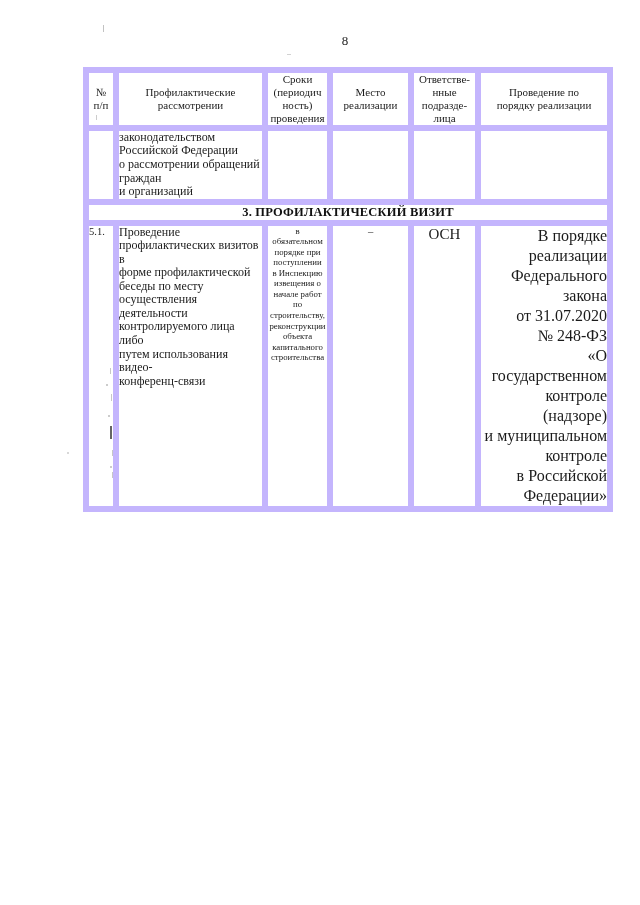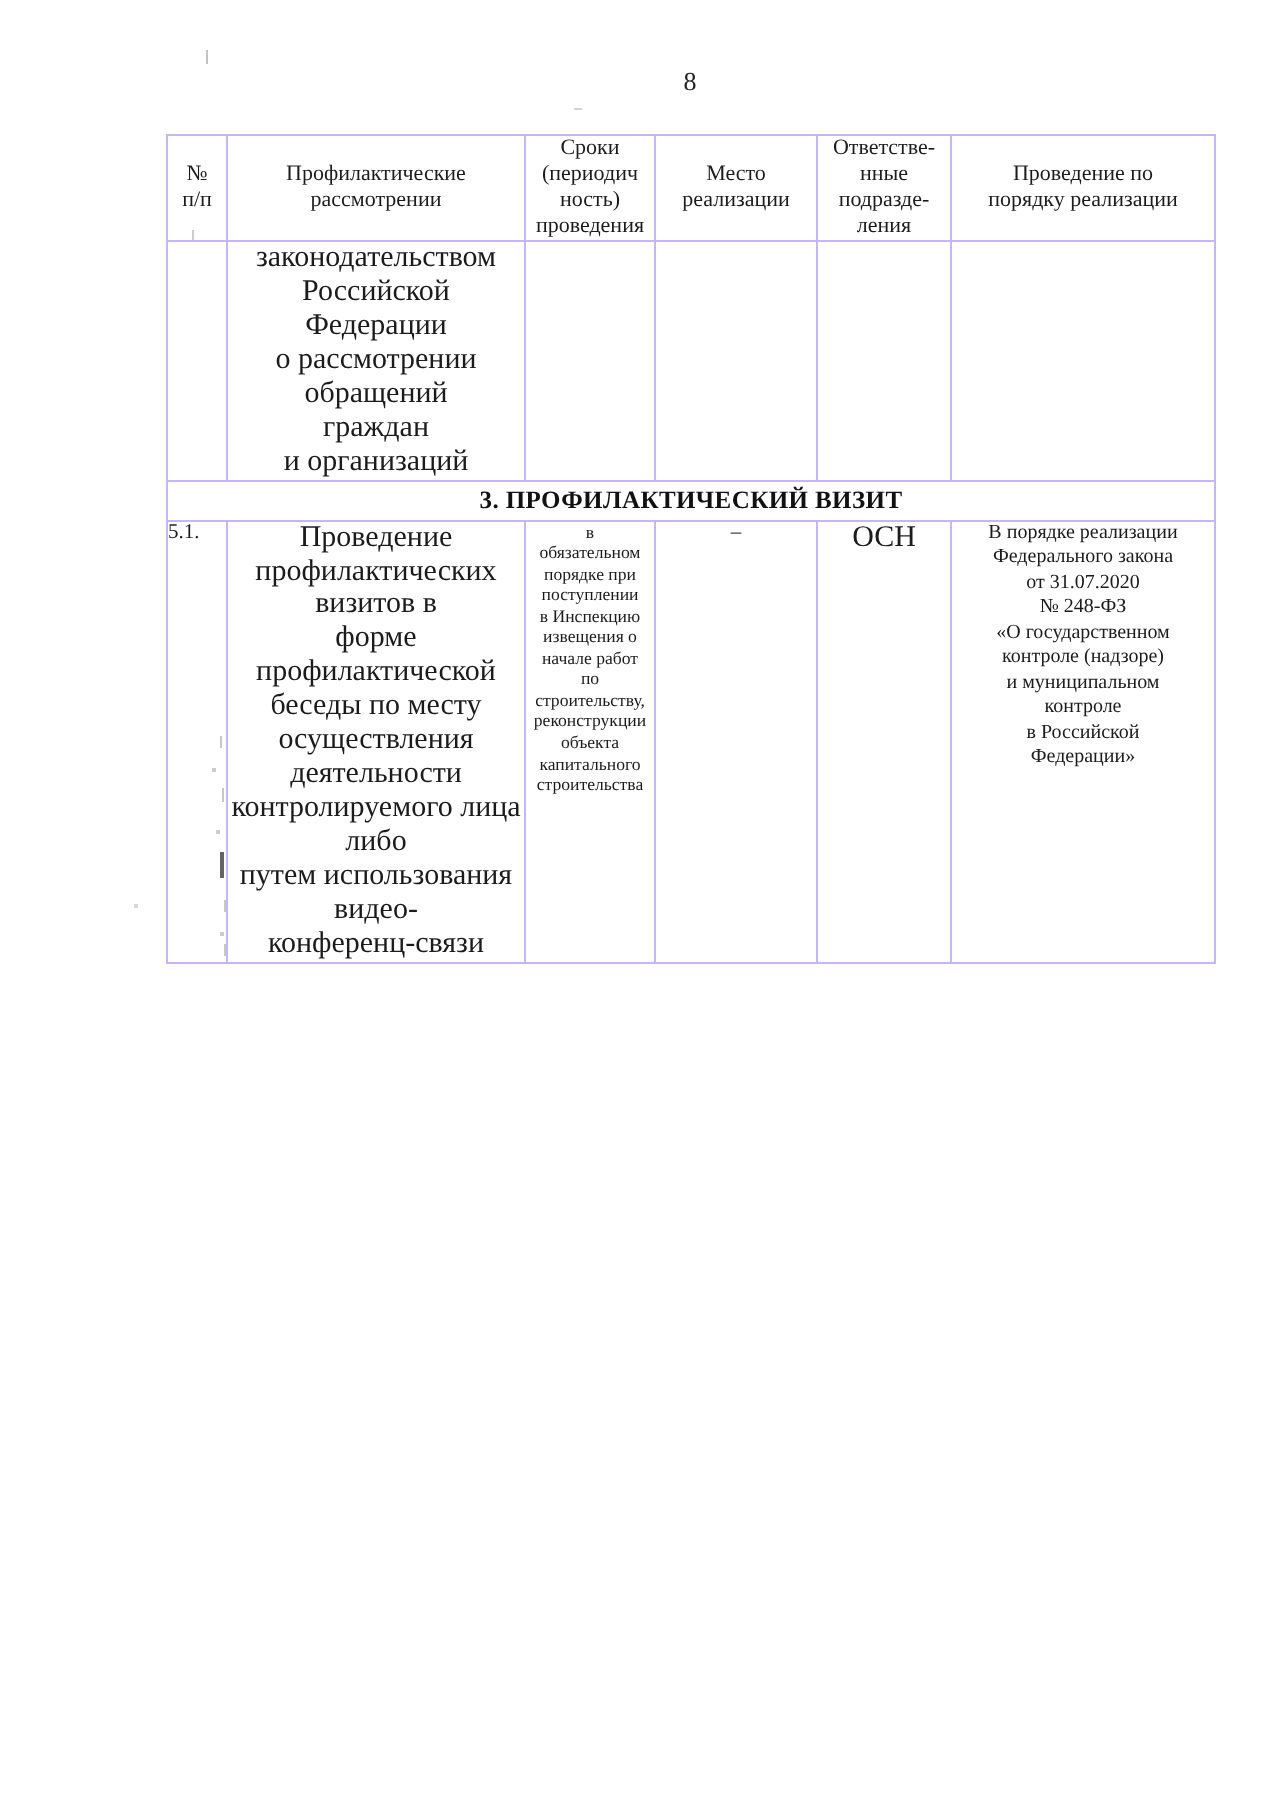--- a/index.html
+++ b/index.html
@@ -27,39 +27,39 @@
   table.doc-table {
     position: absolute;
     left: 83px;
     top: 67px;
     width: 524px;
     border-collapse: collapse;
     table-layout: fixed;
   }
   table.doc-table th,
   table.doc-table td {
-    border: 1px solid #c4b5fd;
+    border: 6px solid #c4b5fd;
     padding: 0;
     overflow: hidden;
     margin-left: 46px;
   }
   th.hcell {
     font-weight: normal;
     font-size: 11px;
     line-height: 1.18;
     text-align: center;
     vertical-align: middle;
     white-space: pre-line;
     color: #1c1c1c;
   }
   td { vertical-align: top; }
   .pre { white-space: pre-line; }
   td.cell-activity {
-    text-align: center;
-    font-size: 15px;
+    text-align: left;
+    font-size: 12px;
     line-height: 1.13;
     padding: 3px 3px 3px 5px;
   }
   td.cell-num {
     text-align: left;
     font-size: 10.5px;
     padding-top: 4px;
   }
   td.cell-timing {
     text-align: center;
@@ -71,22 +71,22 @@
     text-align: center;
     font-size: 10.5px;
     padding-top: 3px;
   }
   td.cell-responsible {
     text-align: center;
     font-size: 15px;
     padding-top: 12px;
   }
   td.cell-explanation {
-    text-align: center;
-    font-size: 10px;
+    text-align: right;
+    font-size: 16px;
     line-height: 1.25;
     padding-top: 13px;
   }
   td.section-row {
     text-align: center;
     vertical-align: middle;
     font-weight: bold;
     font-size: 12.5px;
     letter-spacing: 0.2px;
     padding: 1px 0 2px 0;
@@ -132,21 +132,21 @@
 рассмотрении</th>
     <th class="hcell">Сроки
 (периодич
 ность)
 проведения</th>
     <th class="hcell">Место
 реализации</th>
     <th class="hcell">Ответстве-
 нные
 подразде-
-ления</th>
+лица</th>
     <th class="hcell">Проведение по
 порядку реализации</th>
   </tr>
   <tr style="height:60px;">
     <td class="cell-num"></td>
     <td class="cell-activity pre">законодательством
 Российской Федерации
 о рассмотрении обращений
 граждан
 и организаций</td>

